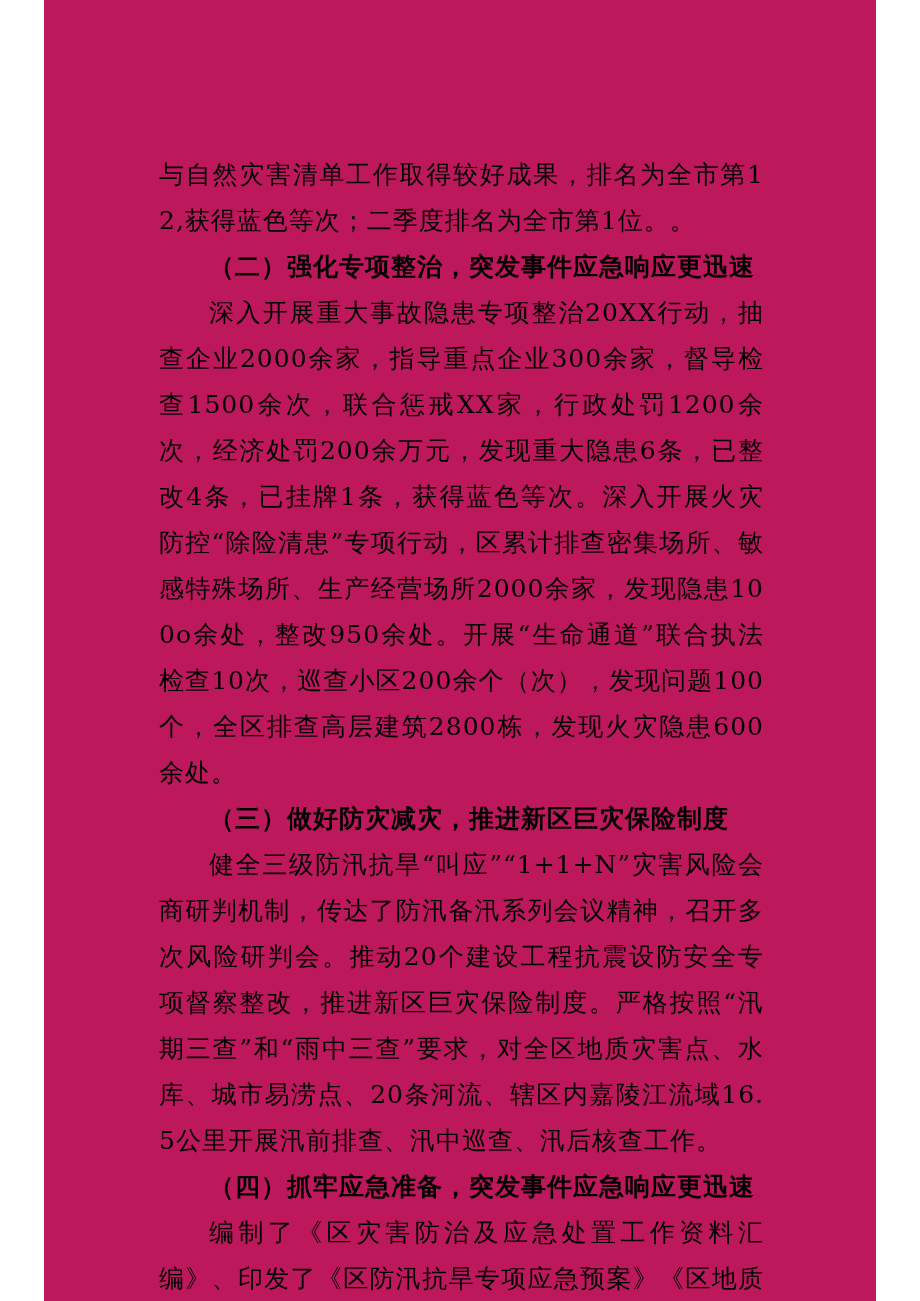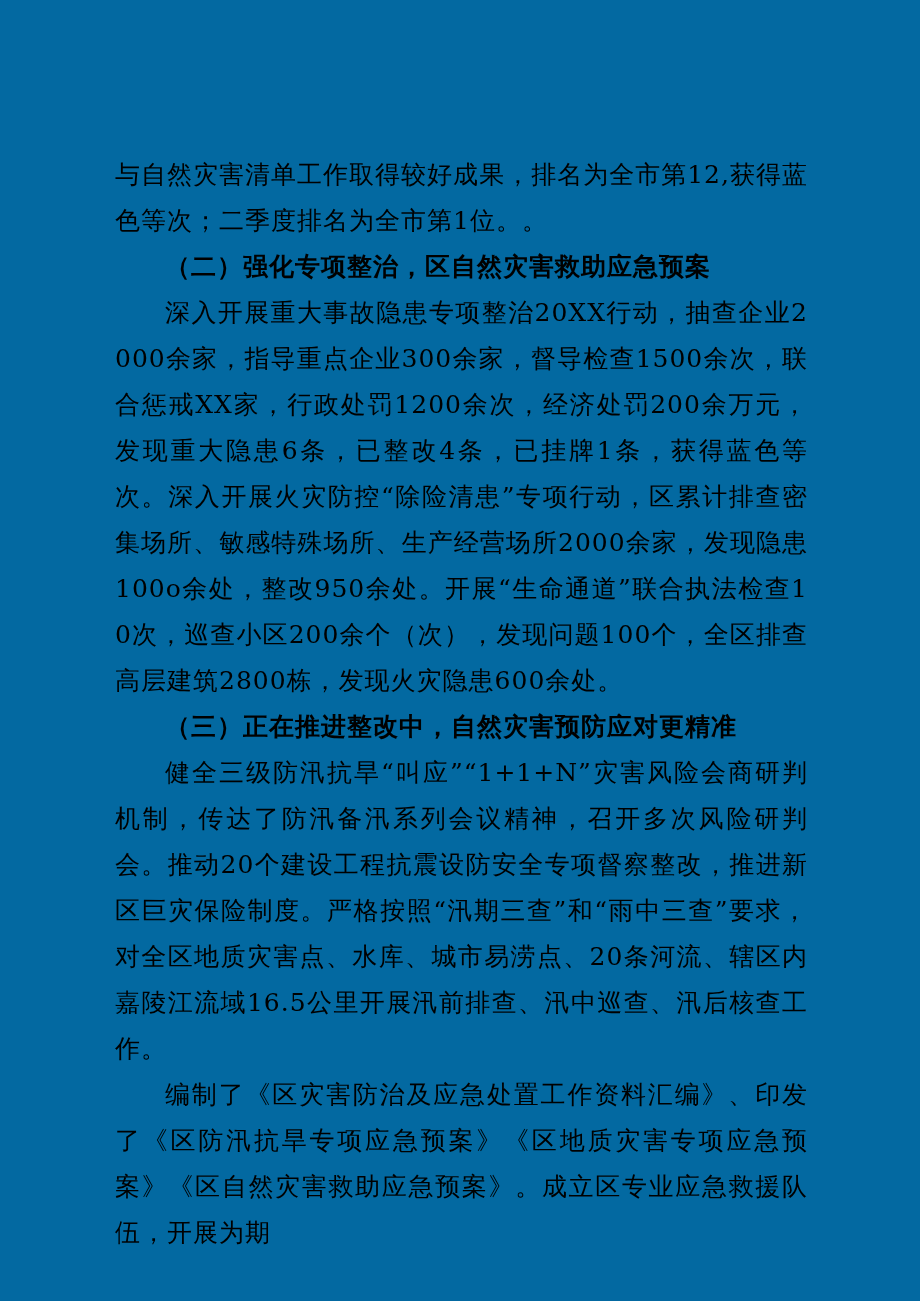--- a/index.html
+++ b/index.html
@@ -2,24 +2,24 @@
 <html><head>
 <meta charset="utf-8">
 <style>
   html, body {
     margin: 0;
     padding: 0;
     background: #ffffff;
   }
   .page {
     position: relative;
-    width: 920px;
+    width: 832px;
     height: 1301px;
     margin: 0 auto;
-    background: #0369a1;
+    background: #be185d;
     box-sizing: border-box;
     padding: 152px 112px 120px 115px;
     overflow: hidden;
     font-family: "DejaVu Serif", "Liberation Serif", serif;
     color: #000000;
   }
   .content p {
     margin: 0;
     font-size: 25px;
     line-height: 46px;
@@ -38,19 +38,20 @@
     text-indent: 2em;
     font-weight: 700;
   }
 </style>
 </head>
 <body>
 
 <div class="page">
   <div class="content">
       <p class="continuation">与自然灾害清单工作取得较好成果，排名为全市第12,获得蓝色等次；二季度排名为全市第1位。。</p>
-      <p class="heading">（二）强化专项整治，区自然灾害救助应急预案</p>
+      <p class="heading">（二）强化专项整治，突发事件应急响应更迅速</p>
       <p class="body">深入开展重大事故隐患专项整治20XX行动，抽查企业2000余家，指导重点企业300余家，督导检查1500余次，联合惩戒XX家，行政处罚1200余次，经济处罚200余万元，发现重大隐患6条，已整改4条，已挂牌1条，获得蓝色等次。深入开展火灾防控“除险清患”专项行动，区累计排查密集场所、敏感特殊场所、生产经营场所2000余家，发现隐患100o余处，整改950余处。开展“生命通道”联合执法检查10次，巡查小区200余个（次），发现问题100个，全区排查高层建筑2800栋，发现火灾隐患600余处。</p>
-      <p class="heading">（三）正在推进整改中，自然灾害预防应对更精准</p>
+      <p class="heading">（三）做好防灾减灾，推进新区巨灾保险制度</p>
       <p class="body">健全三级防汛抗旱“叫应”“1+1+N”灾害风险会商研判机制，传达了防汛备汛系列会议精神，召开多次风险研判会。推动20个建设工程抗震设防安全专项督察整改，推进新区巨灾保险制度。严格按照“汛期三查”和“雨中三查”要求，对全区地质灾害点、水库、城市易涝点、20条河流、辖区内嘉陵江流域16.5公里开展汛前排查、汛中巡查、汛后核查工作。</p>
+      <p class="heading">（四）抓牢应急准备，突发事件应急响应更迅速</p>
       <p class="body">编制了《区灾害防治及应急处置工作资料汇编》、印发了《区防汛抗旱专项应急预案》《区地质灾害专项应急预案》《区自然灾害救助应急预案》。成立区专业应急救援队伍，开展为期</p>
     </div>
 </div>
 
 </body></html>

